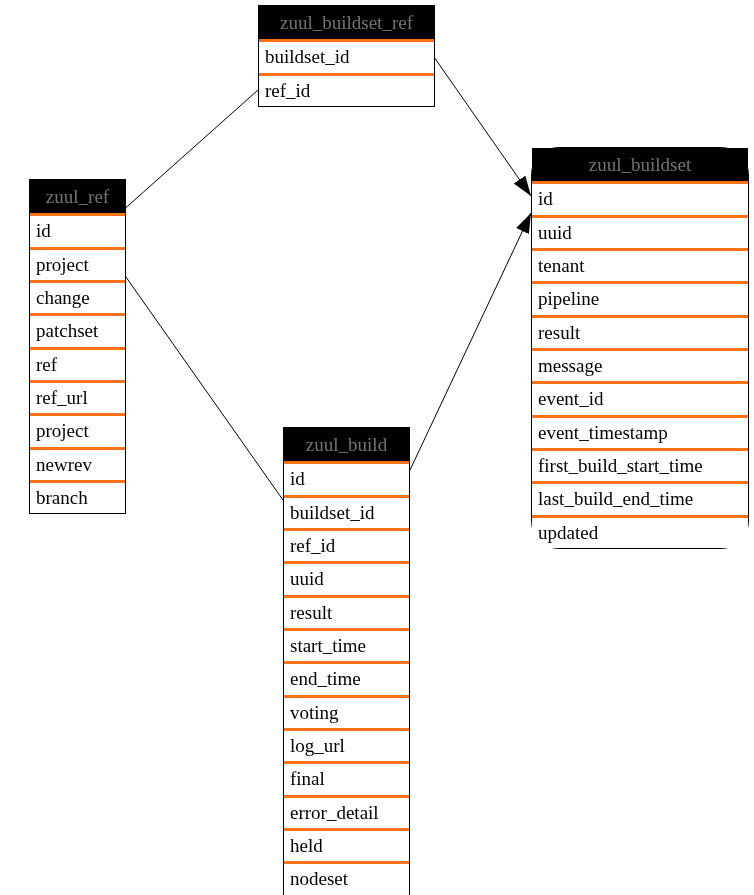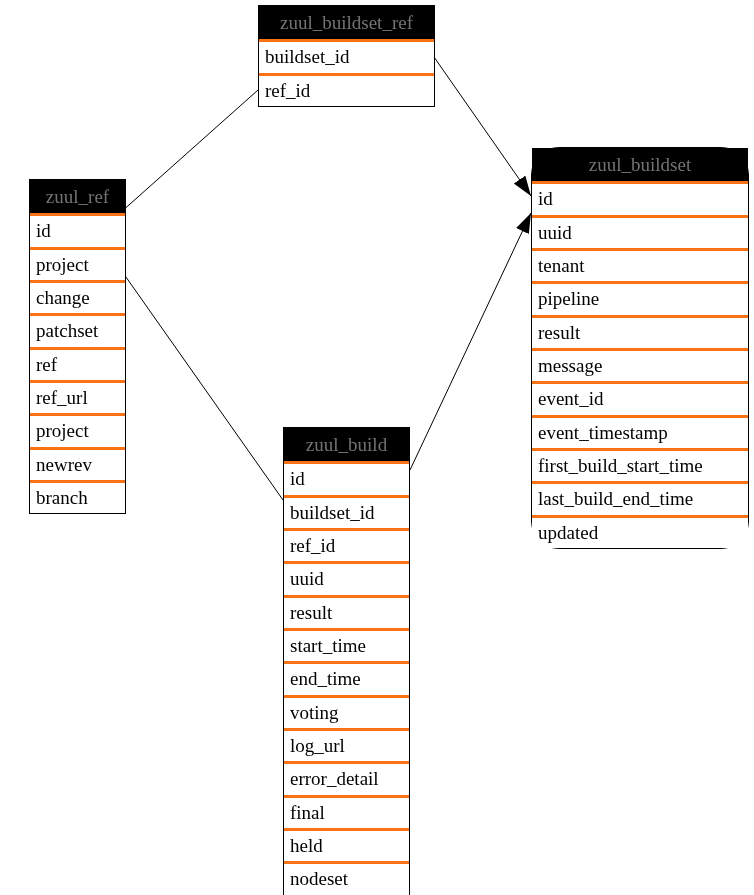--- a/index.html
+++ b/index.html
@@ -110,19 +110,19 @@
     <div class="thead">zuul_build</div>
     <div class="trow">id</div>
     <div class="trow">buildset_id</div>
     <div class="trow">ref_id</div>
     <div class="trow">uuid</div>
     <div class="trow">result</div>
     <div class="trow">start_time</div>
     <div class="trow">end_time</div>
     <div class="trow">voting</div>
     <div class="trow">log_url</div>
+    <div class="trow">final</div>
     <div class="trow">error_detail</div>
-    <div class="trow">final</div>
     <div class="trow">held</div>
     <div class="trow">nodeset</div>
   </div>
 
 </div>
 
 </body></html>

